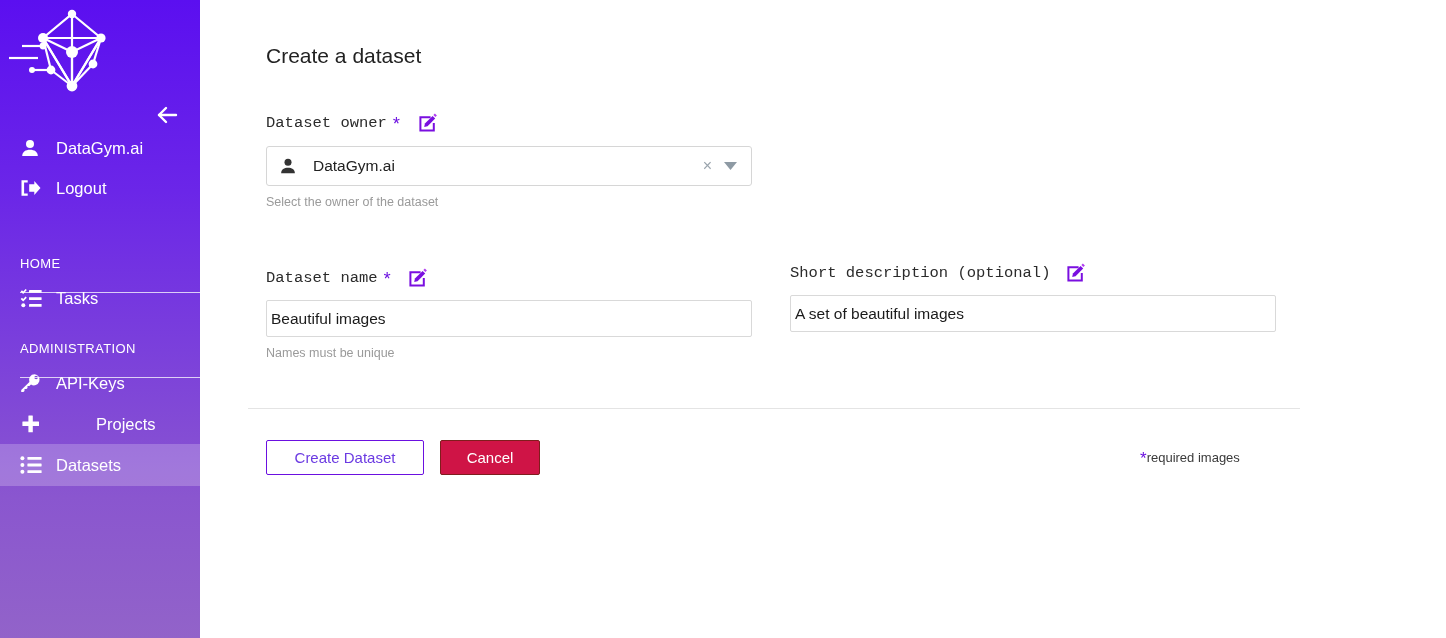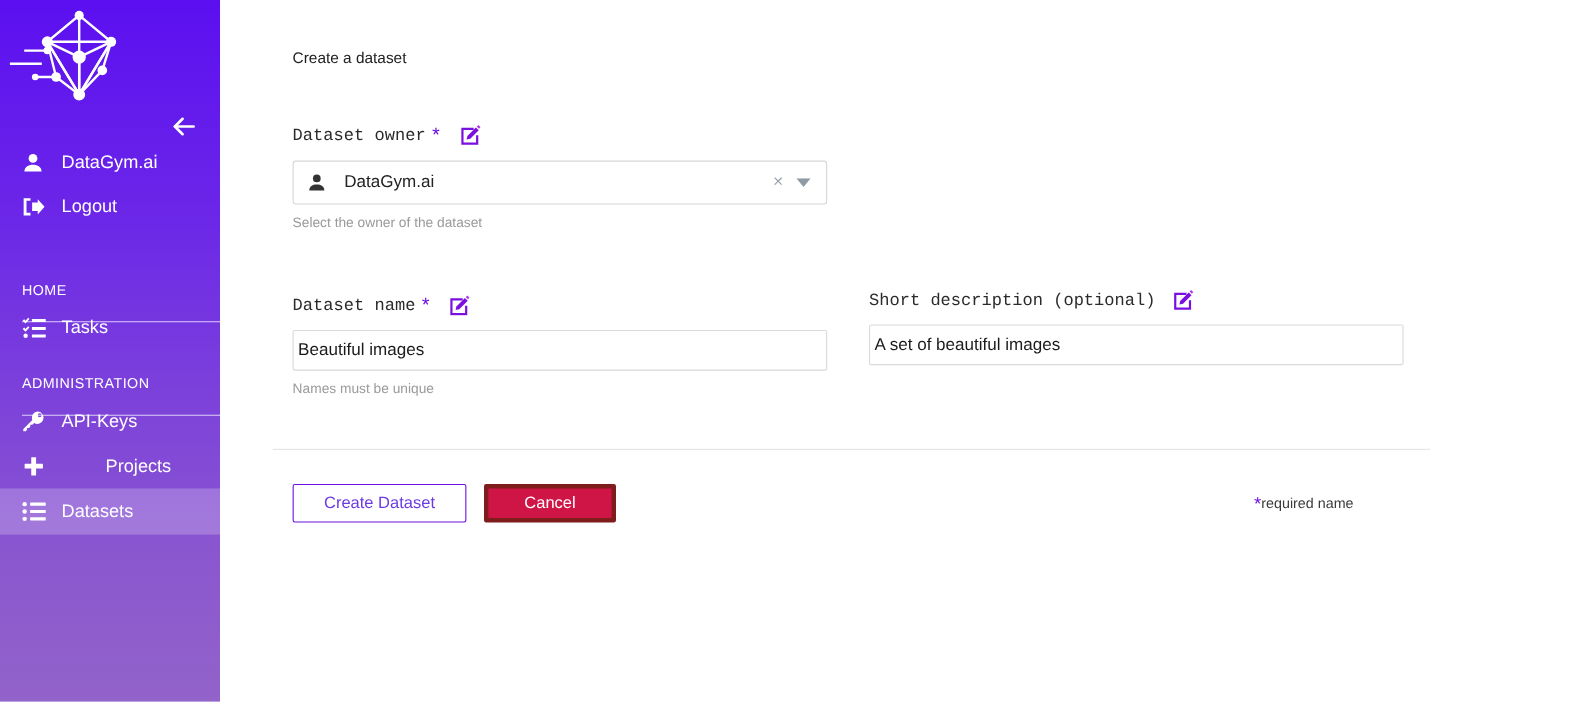--- a/index.html
+++ b/index.html
@@ -83,21 +83,21 @@
   .main {
     position: relative;
     flex: 1 1 auto;
     height: 638px;
     background: #ffffff;
   }
 
   .page-title {
     position: absolute;
     left: 66px; top: 44px;
-    font-size: 14px;
+    font-size: 21px;
     color: #222222;
     font-weight: 400;
   }
 
   .field-label {
     font-size: 15.5px;
     color: #2b2b2b;
     display: flex;
     align-items: center;
     white-space: nowrap;
@@ -175,24 +175,24 @@
     height: 35px;
     display: flex; align-items: center; justify-content: center;
   }
   .btn-create {
     width: 158px;
     background: #ffffff;
     border: 1px solid #6b10e0;
     color: #6b3ae2;
   }
   .btn-cancel {
-    width: 120px;
+    width: 100px;
     margin-left: 16px;
     background: #cf1446;
-    border: 4px solid #7f1d1d;
+    border: 1px solid #7f1d1d;
     color: #ffffff;
   }
 
   .required-note {
     position: absolute;
     left: 940px; top: 450px;
     font-size: 13px;
     color: #3a3a3a;
     display: flex;
     align-items: flex-start;
@@ -395,17 +395,17 @@
 
     <div class="divider"></div>
 
     <div class="btn-row">
       <button class="btn btn-create">Create Dataset</button>
       <button class="btn btn-cancel">Cancel</button>
     </div>
 
     <div class="required-note">
       <span class="note-star">*</span>
-      <span>required name</span>
+      <span>required images</span>
     </div>
 
   </main>
 </div>
 
 </body></html>

